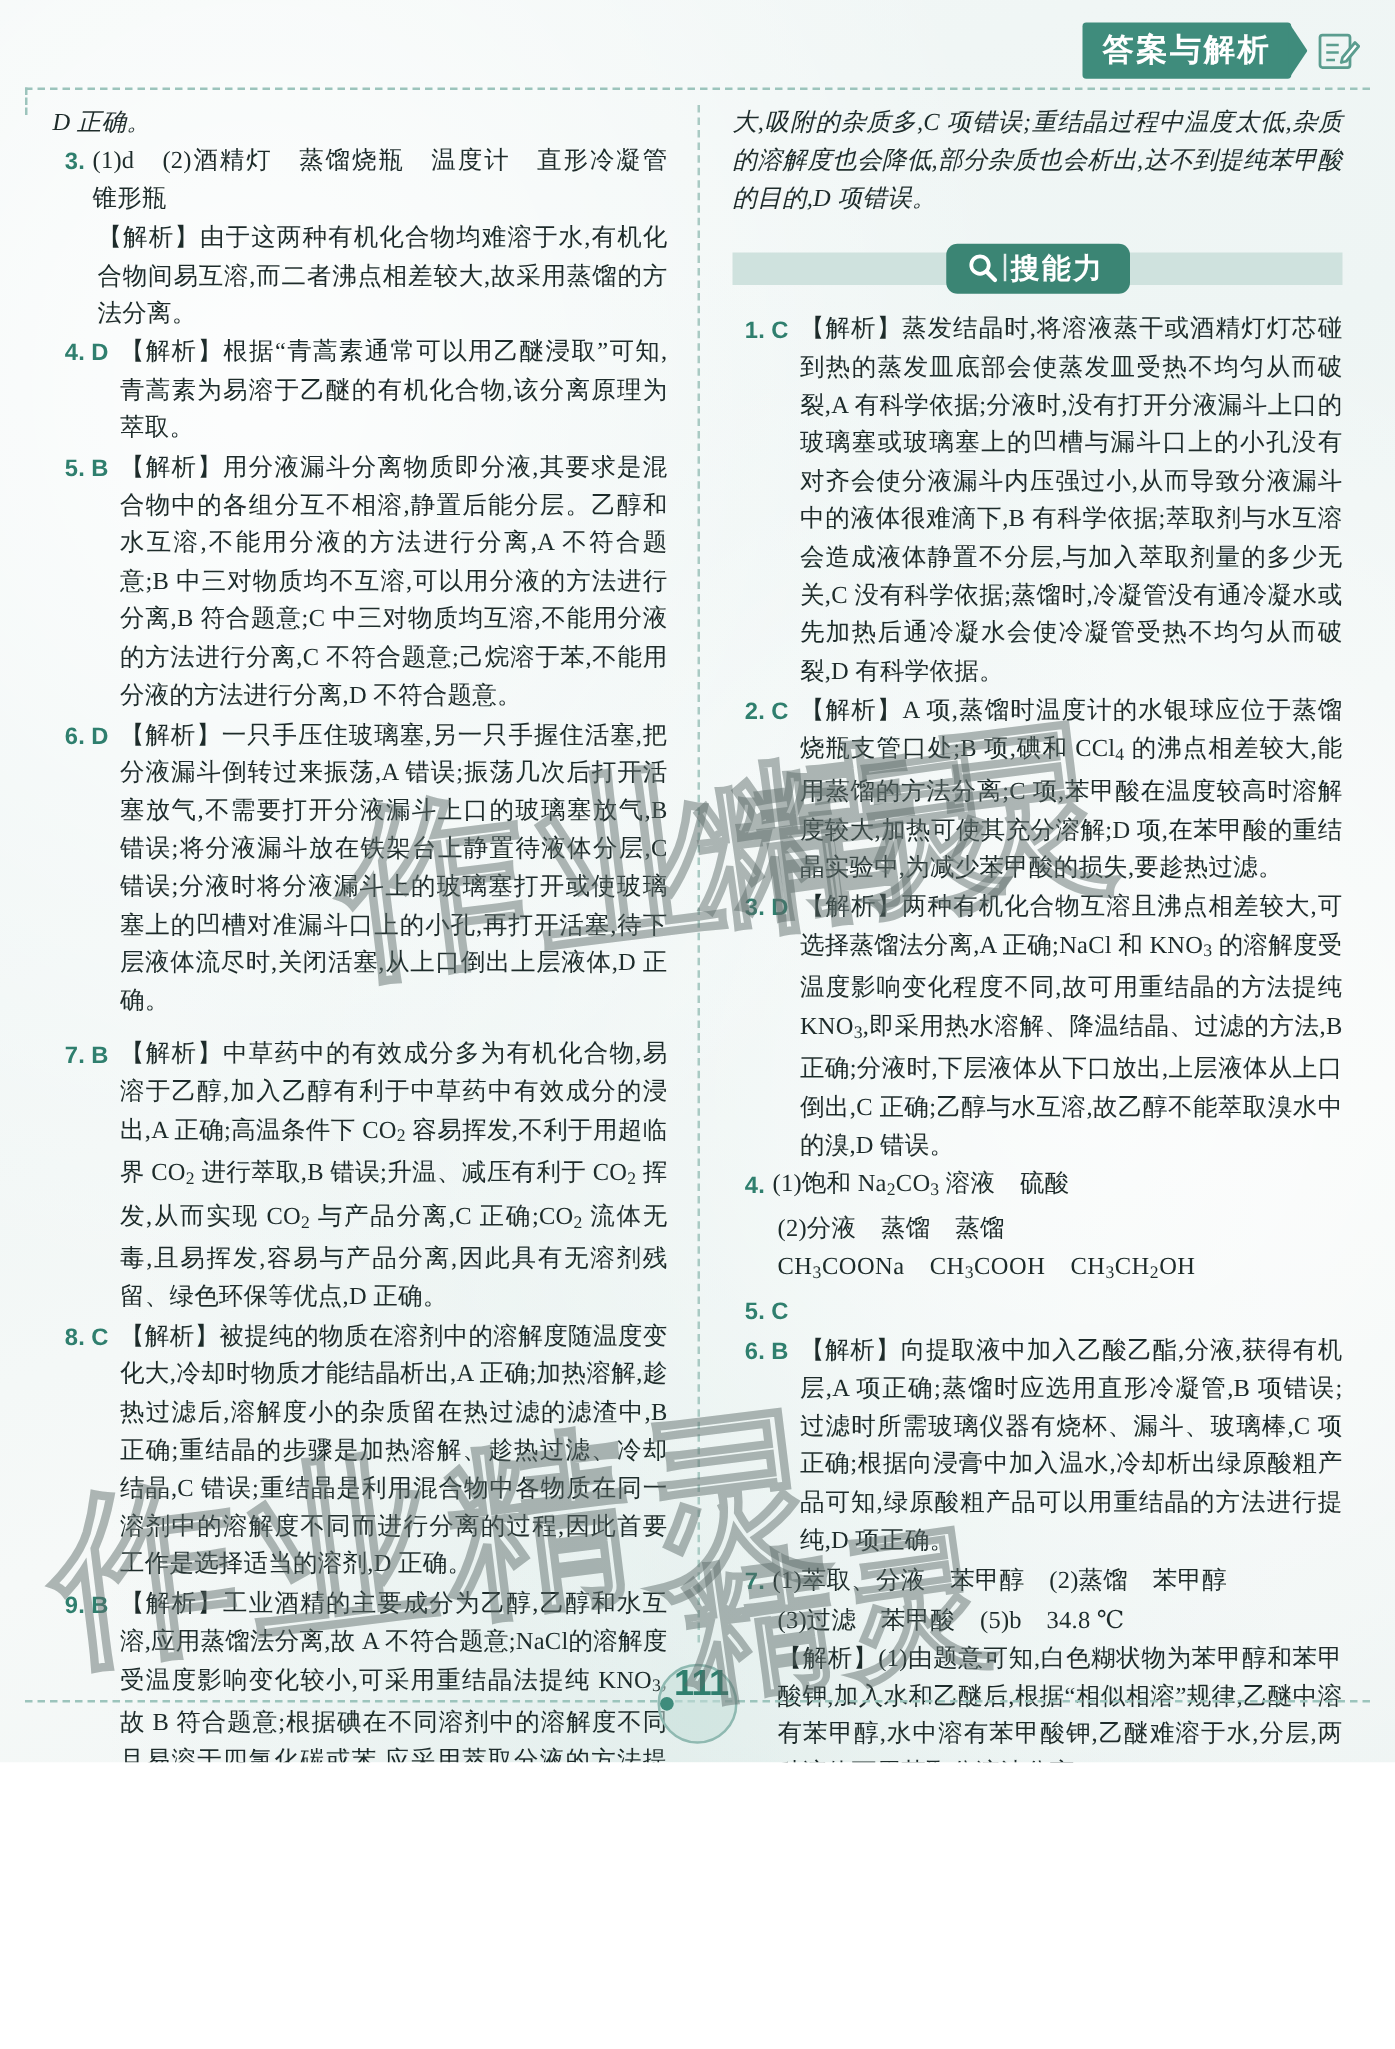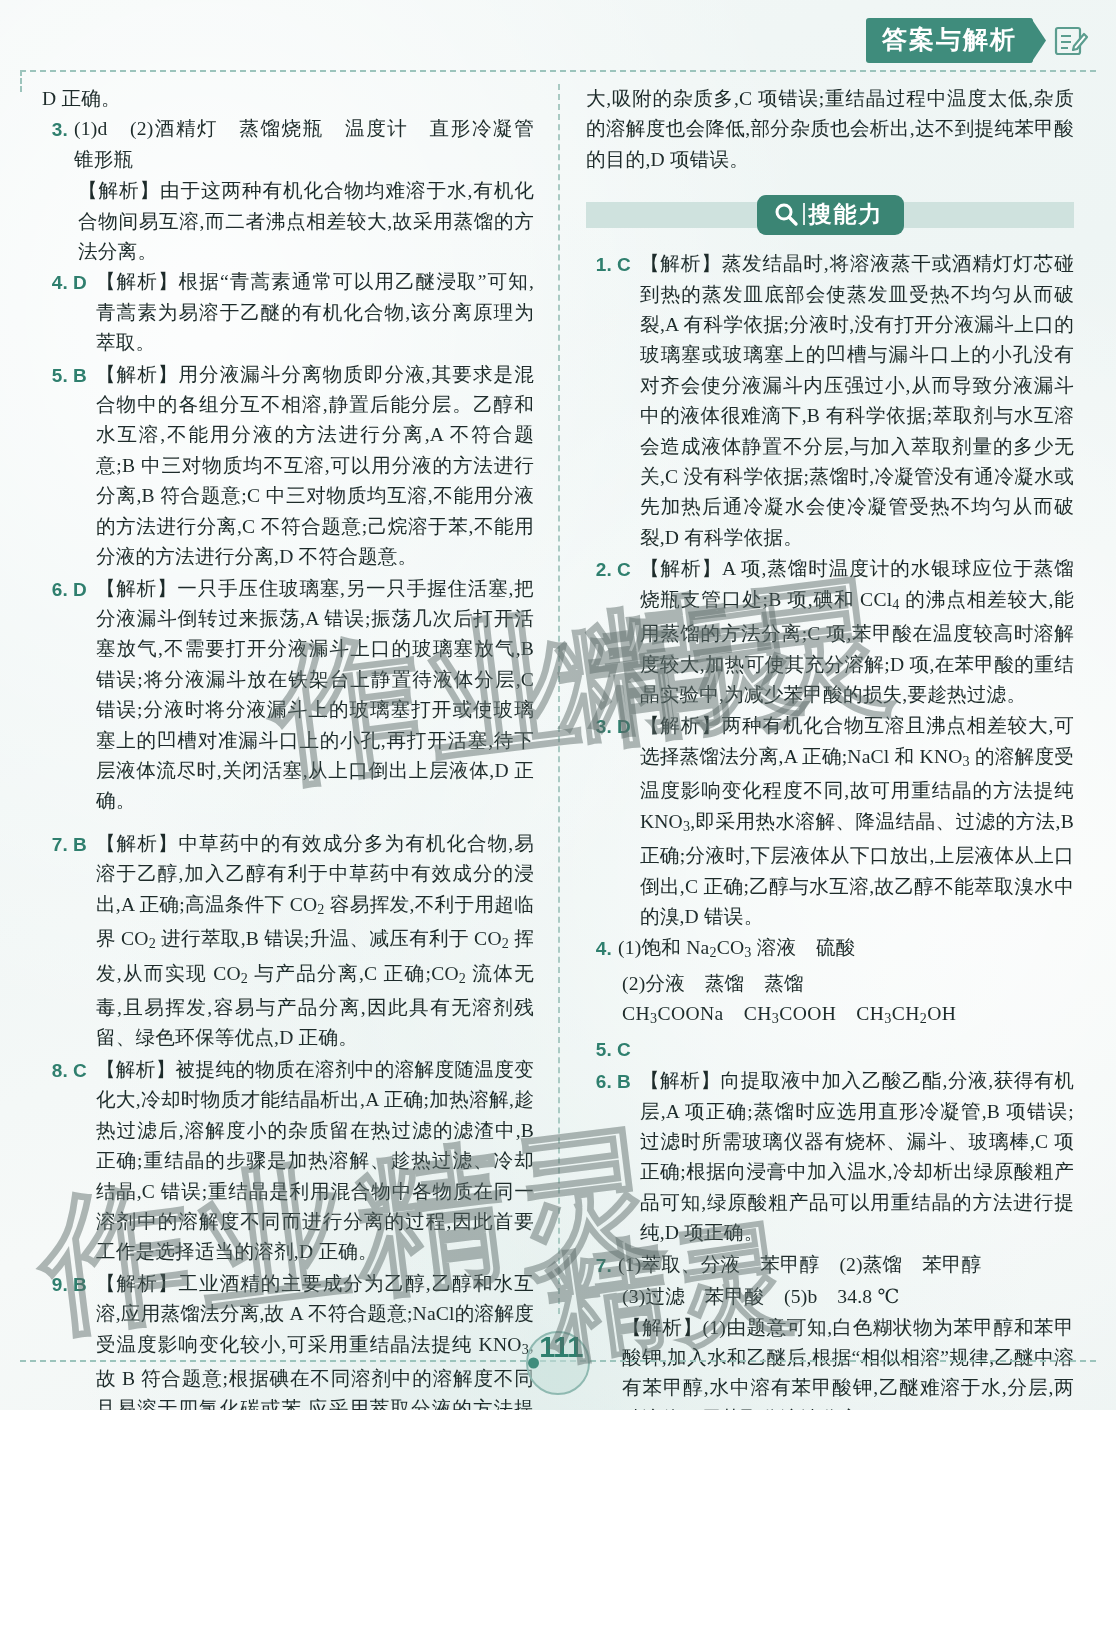--- a/index.html
+++ b/index.html
@@ -136,21 +136,21 @@
     text-align: justify;
     text-justify: inter-character;
   }
   .entry-body.nohang { padding-left: 6px; }
   .cont {
     margin: 0;
     text-align: justify;
     text-justify: inter-character;
     padding-left: 36px;
   }
-  .cont.ind0 { padding-left: 0; }
+  .cont.ind0 { padding-left: 0; font-style: italic; }
   .sub { font-size: 0.72em; vertical-align: -0.22em; }
   .fm { font-family: "Liberation Serif", serif; letter-spacing: 0.4px; }
 
   
   .callout {
     margin: 12px 0 10px 0;
     position: relative;
   }
   .callout-head {
     display: flex;

